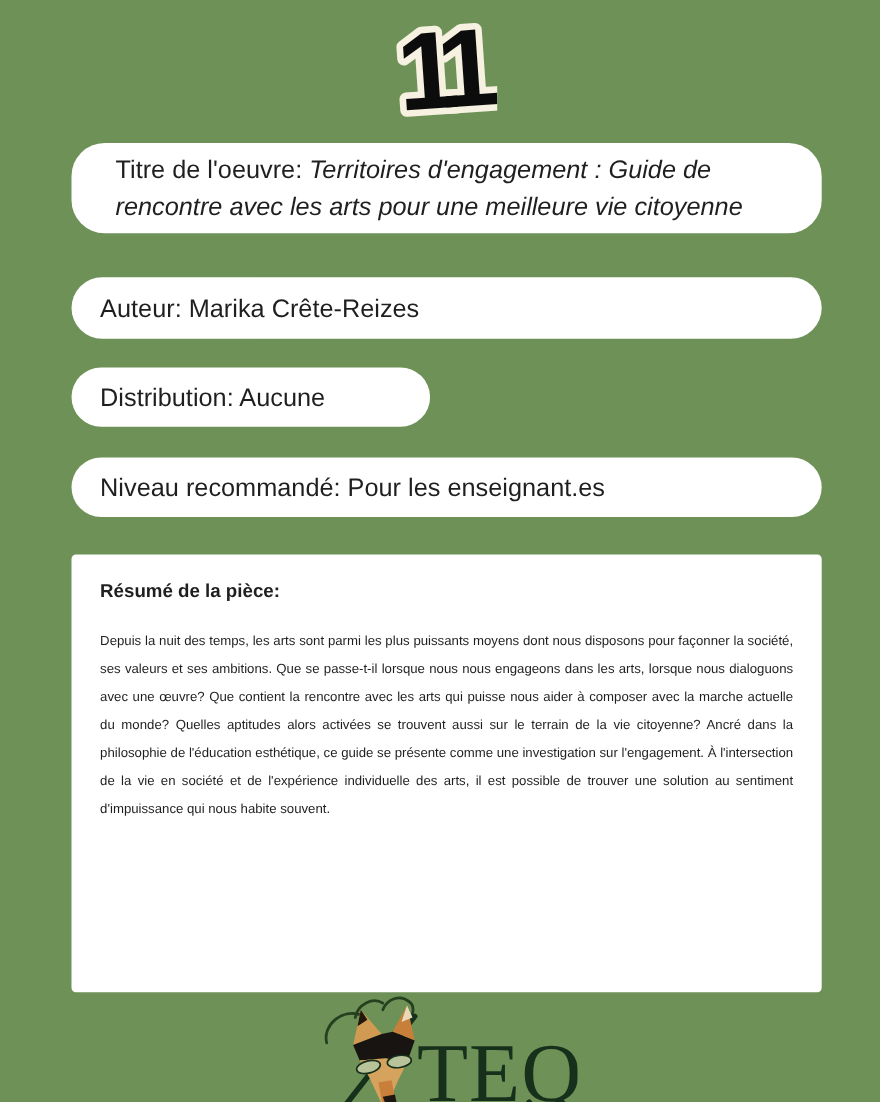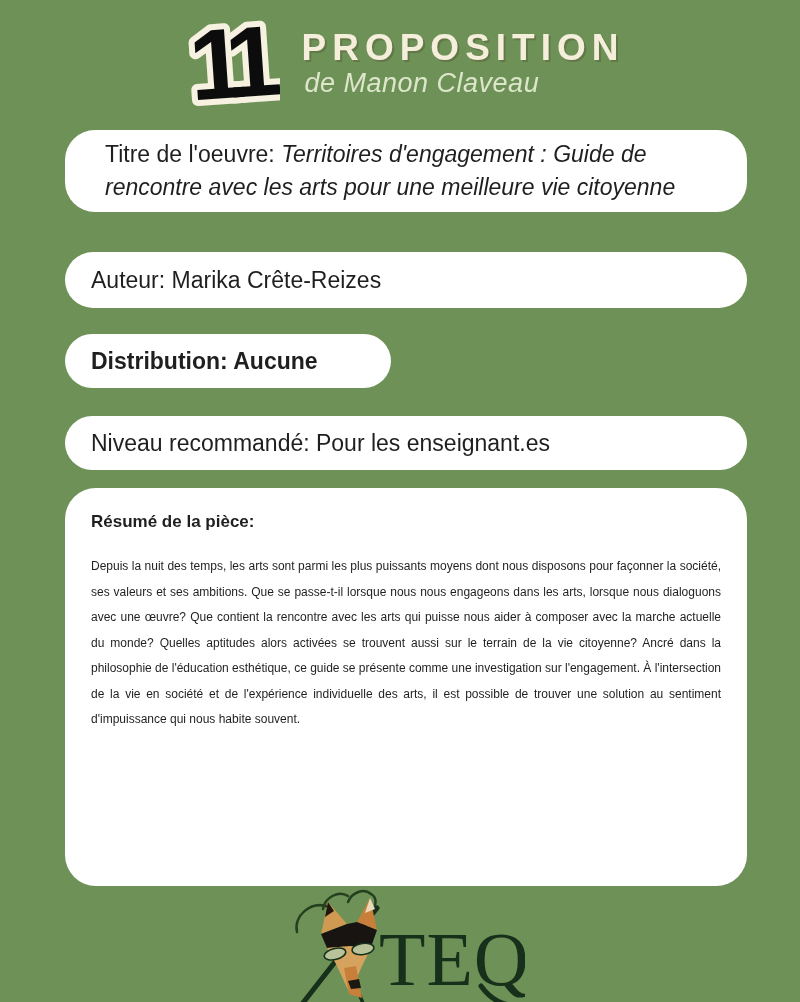--- a/index.html
+++ b/index.html
@@ -41,52 +41,48 @@
   }
   .card-title .label{font-style:normal;}
   .card-title .value{font-style:italic;}
   .card-line{
     height:56px;display:flex;align-items:center;
     padding:0 26px;font-size:23px;margin-top:40px;
   }
   .two-col{display:flex;gap:30px;margin-top:26px;}
   .card-half{
     height:54px;display:flex;align-items:center;
-    padding:0 26px;font-size:23px;border-radius:28px;font-weight:bold;
+    padding:0 26px;font-size:23px;border-radius:28px;
   }
   .col-dist{width:326px;}
   .col-dur{flex:1;}
   .card-level{height:54px;margin-top:28px;}
 
   
   .card-summary{
-    margin-top:18px;min-height:398px;
-    padding:24px 26px 26px 26px;border-radius:31px;
+    margin-top:34px;min-height:398px;
+    padding:24px 26px 26px 26px;border-radius:4px;
   }
   .summary-heading{font-size:17px;font-weight:bold;}
   .summary-p1{font-size:16px;line-height:25.5px;margin-top:26px;}
   .summary-p2{font-size:12px;line-height:25.5px;margin-top:22px;text-align:justify;}
 
   
   .footer{display:flex;justify-content:center;margin-top:2px;}
   .logo-svg{display:block;}
 </style>
 </head>
 <body>
 
 <div class="page">
 
   <div class="header">
     <svg class="big-number-svg" width="104" height="112" viewBox="0 0 104 112">
       <text x="52" y="92" text-anchor="middle" font-family="Liberation Sans, sans-serif" font-weight="bold" font-size="100" letter-spacing="-14" fill="#0c0c0c" stroke="#f6f1e0" stroke-width="12" stroke-linejoin="round" paint-order="stroke" transform="rotate(-4 52 56)">11</text>
     </svg>
-    <div class="header-text">
-      <div class="proposition">PROPOSITION</div>
-      <div class="subtitle">de Manon Claveau</div>
-    </div>
   </div>
 
   <div class="content">
 
     <div class="card card-title">
       <span class="label">Titre de l'oeuvre: </span><span class="value">Territoires d'engagement : Guide de rencontre avec les arts pour une meilleure vie citoyenne</span>
     </div>
 
     <div class="card card-line">
       <span>Auteur: Marika Crête-Reizes</span>

